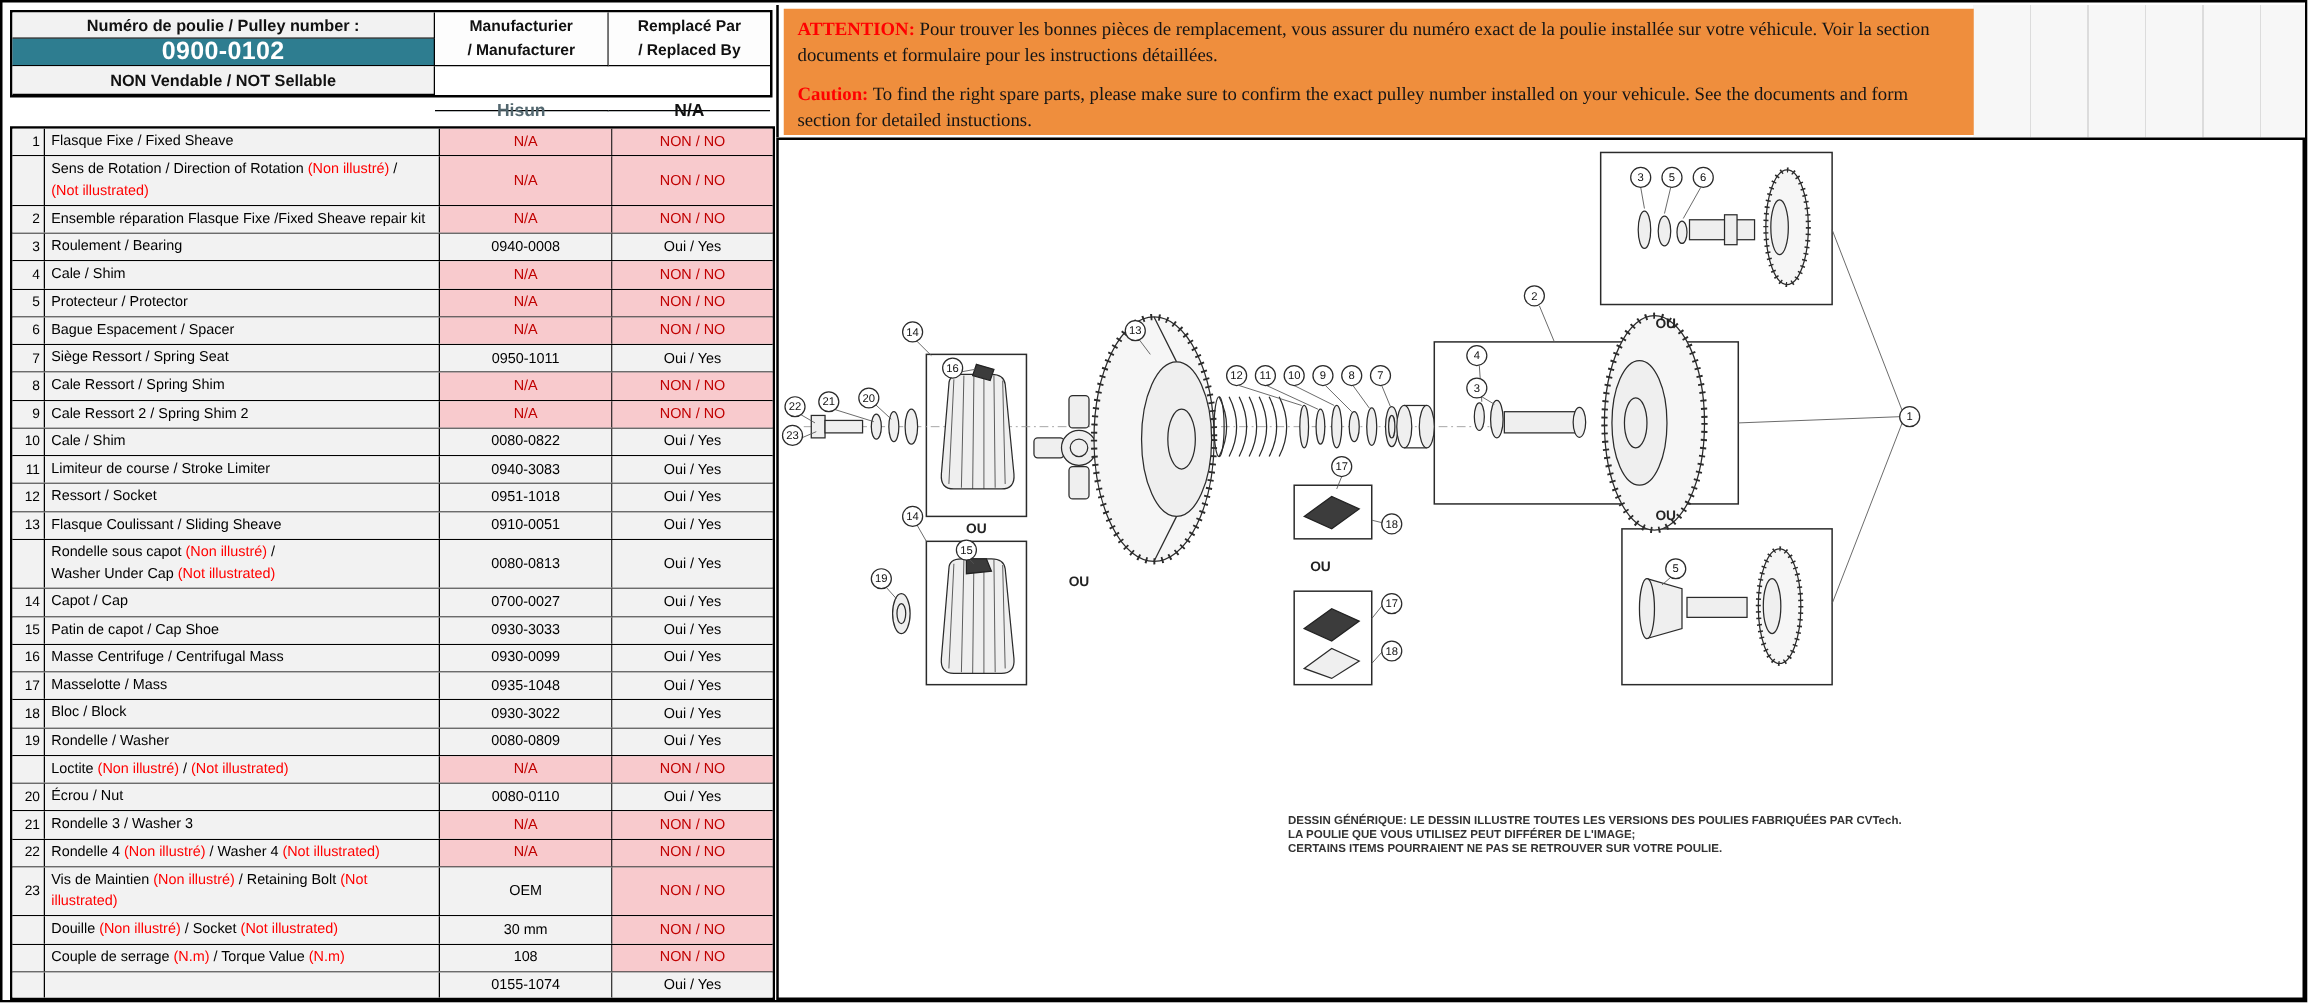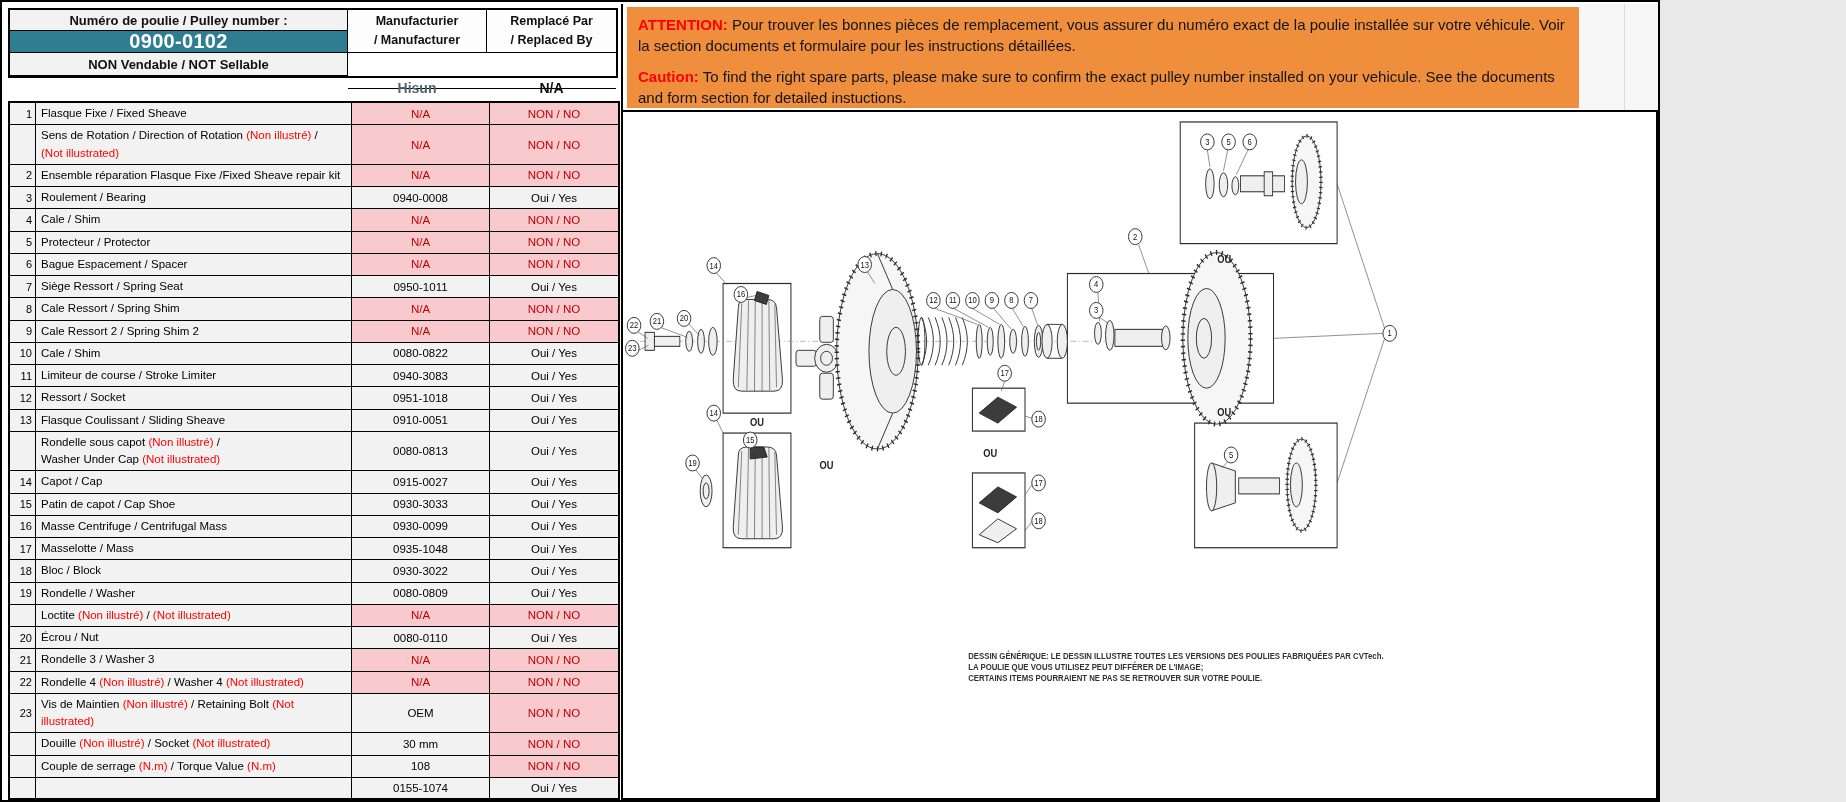--- a/index.html
+++ b/index.html
@@ -1,39 +1,39 @@
 <!DOCTYPE html>
 <html style="--teal: #2E7D90; --lblue: #CDE6F0; --orange: #EF8E3D; --red: #FF0000; --pinkbg: #F8CACD; --pinktx: #C00000; --rowbg: #F2F2F2; --titlebg: #BFBFBF; --bd: #000000;"><head>
 <meta charset="utf-8">
 <style>
   :root{
     --teal:#2E7D90; --lblue:#CDE6F0; --orange:#EF8E3D; --red:#FF0000;
     --pinkbg:#F8CACD; --pinktx:#C00000; --rowbg:#F2F2F2; --titlebg:#BFBFBF; --bd:#000000;
   }
   html,body{margin:0;padding:0;background:#e9e9e9;font-family:"Liberation Sans",sans-serif;}
-  #canvas{position:relative;width:1660px;height:802px;background:#fff;border:2px solid var(--bd);box-sizing:border-box;overflow:hidden;}
+  #canvas{position:relative;width:1846px;height:802px;background:#fff;border:2px solid var(--bd);box-sizing:border-box;overflow:hidden;}
 
   
   .header-grid{position:absolute;left:6px;top:6px;display:grid;
     grid-template-columns:338px 139px 129px;grid-template-rows:21px 22px 23px;
     border:2px solid var(--bd);background:#fff;}
   .hcell{border-right:1px solid var(--bd);border-bottom:1px solid var(--bd);
     display:flex;align-items:center;justify-content:center;text-align:center;
     font-weight:bold;font-size:13px;color:#111;box-sizing:border-box;}
   .hcell:nth-last-child(-n+1){border-right:none;}
   .hc-label{background:var(--rowbg);}
   .hc-teal{background:var(--teal);color:#fff;font-size:20px;letter-spacing:.3px;}
   .hc-merge{flex-direction:column;line-height:1.55;background:#fdfdfd;font-size:12.5px;}
   .hc-blue{background:var(--lblue);margin-top:35px;}
   .hc-hisun{color:#53676F;font-size:14px;}
   .hc-na{color:#111;font-size:14px;}
 
   
   .notice{position:absolute;left:625px;top:5px;width:952px;height:101px;background:var(--orange);
-    box-sizing:border-box;padding:7px 11px 0 11px;font-size:15px;color:#151515;line-height:1.42;}
+    box-sizing:border-box;padding:7px 11px 0 11px;font-size:15px;color:#151515;line-height:1.42;font-family:Liberation Serif, serif;}
   .notice p{margin:0 0 9px 0;}
   .rlabel{color:var(--red);font-weight:bold;}
   .vline{position:absolute;left:619px;top:2px;width:2px;height:106px;background:var(--bd);}
   .grid-right{position:absolute;left:1577px;top:2px;width:265px;height:106px;background:
     repeating-linear-gradient(90deg,#f7f7f7 0 45px,#dcdcdc 45px 46px);}
 
   
   .ptable{position:absolute;left:6px;top:99px;width:612px;border:2px solid var(--bd);
     box-sizing:border-box;background:#fff;}
   .ptitle-row{display:grid;grid-template-columns:480px 1fr;border-bottom:1px solid var(--bd);}
@@ -178,21 +178,21 @@
         </div>
         <div class="prow">
           <div class="pc pc-num"></div>
           <div class="pc pc-desc"><span>Rondelle sous capot </span><span class="red">(Non illustré)</span><span> /</span><br><span>Washer Under Cap </span><span class="red">(Not illustrated)</span></div>
           <div class="pc pc-val">0080-0813</div>
           <div class="pc pc-val">Oui / Yes</div>
         </div>
         <div class="prow">
           <div class="pc pc-num">14</div>
           <div class="pc pc-desc"><span>Capot / Cap</span></div>
-          <div class="pc pc-val">0915-0027</div>
+          <div class="pc pc-val">0700-0027</div>
           <div class="pc pc-val">Oui / Yes</div>
         </div>
         <div class="prow">
           <div class="pc pc-num">15</div>
           <div class="pc pc-desc"><span>Patin de capot / Cap Shoe</span></div>
           <div class="pc pc-val">0930-3033</div>
           <div class="pc pc-val">Oui / Yes</div>
         </div>
         <div class="prow">
           <div class="pc pc-num">16</div>

